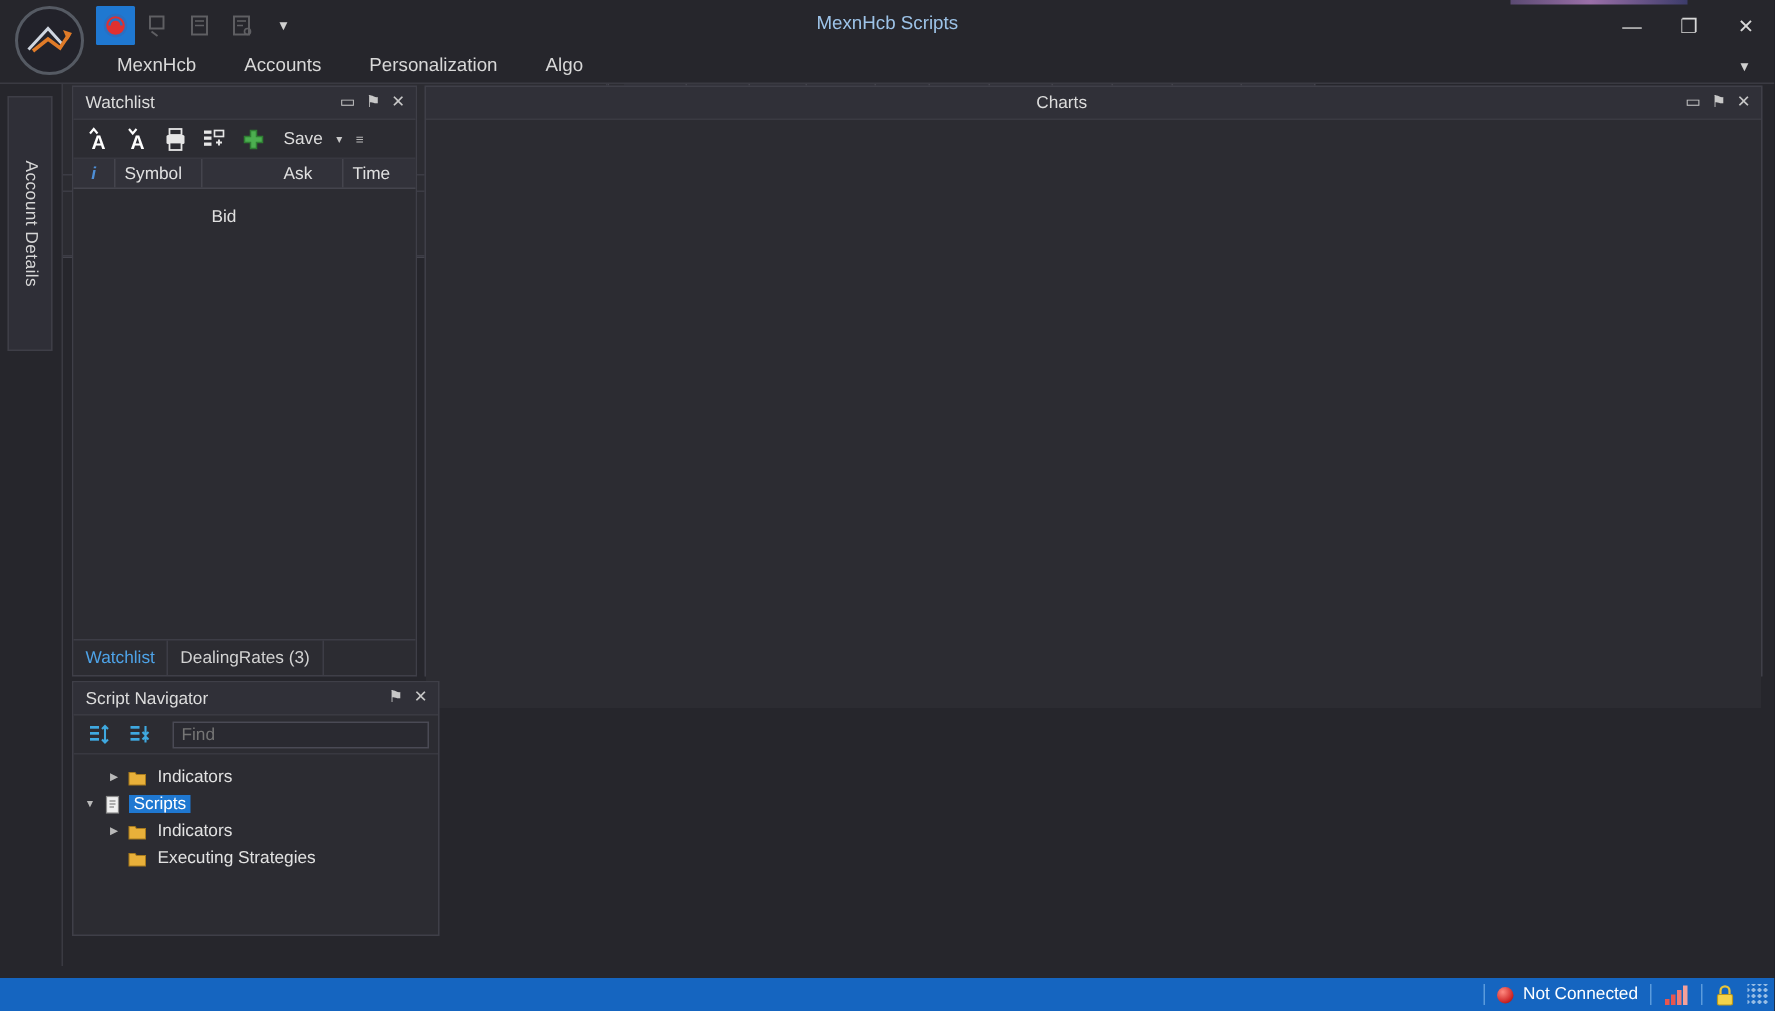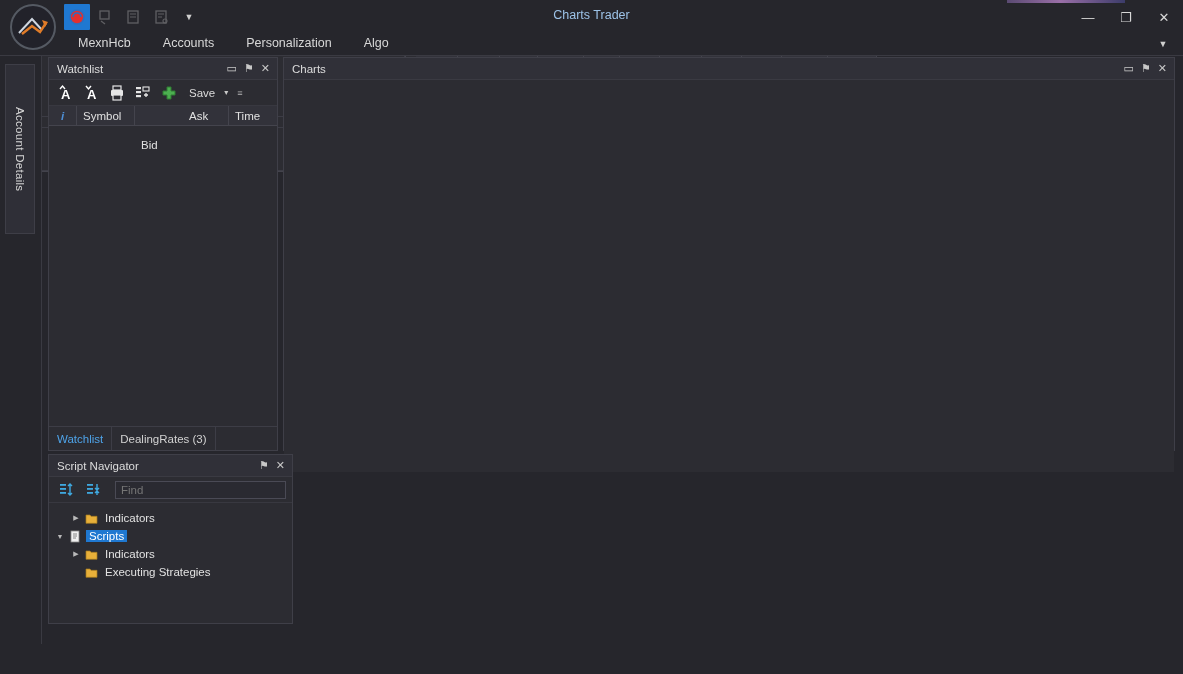--- a/index.html
+++ b/index.html
@@ -105,21 +105,21 @@
     position: absolute; left: 0; bottom: 0; width: 100%; height: 24px;
     display: flex; align-items: stretch; background: #2c2c32; border-top: 1px solid #3d3d46;
   }
   .wl-tab {
     display: flex; align-items: center; padding: 0 8px; font-size: 11.5px;
     color: #d2d2d2; border-right: 1px solid #3d3d46;
   }
   .wl-tab.active { color: #4ea3e8; }
 
   
-  #charts { left: 283px; top: 57px; width: 892px; height: 394px; }
+  #charts { left: 283px; top: 57px; width: 892px; height: 394px; text-align: center; }
   .charts-body { height: 100%; background: #2c2c32; }
 
   
   #scriptnav { left: 48px; top: 454px; width: 245px; height: 170px; }
   .sn-tb {
     height: 26px; display: flex; align-items: center; gap: 3px; padding: 0 6px;
     border-bottom: 1px solid #383840;
   }
   .sn-find {
     flex: 1; height: 18px; background: #2a2a31; border: 1px solid #4a4a55;
@@ -247,21 +247,21 @@
         <span>Accounts</span>
       </div>
       <div class="ribbon-tab">
         <span>Personalization</span>
       </div>
       <div class="ribbon-tab">
         <span>Algo</span>
       </div>
     </div>
 
-    <div class="win-title">Charts Trader</div>
+    <div class="win-title">MexnHcb Scripts</div>
 
     <div class="win-ctrls">
       <div class="win-btn">
         <span class="gl">—</span>
       </div>
       <div class="win-btn">
         <span class="gl">❐</span>
       </div>
       <div class="win-btn">
         <span class="gl">✕</span>
@@ -524,14 +524,38 @@
           </div>
           <div class="pos-body"></div>
           <div class="pos-total">
             <div class="total-cell">0.00</div>
           </div>
         </div>
       </div>
     </div>
   </div>
 
+  <div class="statusbar">
+    <div class="sb-sep"></div>
+    <div class="sb-item">
+      <span class="dot-red"></span>
+      <span>Not Connected</span>
+    </div>
+    <div class="sb-sep"></div>
+    <div class="sb-item">
+      <svg width="17" height="15" viewBox="0 0 17 15">
+        <rect x="1" y="10" width="3" height="4" fill="#e8564e"></rect>
+        <rect x="5" y="7" width="3" height="7" fill="#e8564e"></rect>
+        <rect x="9" y="4" width="3" height="10" fill="#f07a72"></rect>
+        <rect x="13" y="1" width="3" height="13" fill="#f5a09a"></rect>
+      </svg>
+    </div>
+    <div class="sb-sep"></div>
+    <div class="sb-item">
+      <svg width="14" height="15" viewBox="0 0 14 15">
+        <path d="M4 7 v-2.5 a3 3 0 0 1 6 0 V7" fill="none" stroke="#e8c43a" stroke-width="1.5"></path>
+        <rect x="2" y="7" width="10" height="7" rx="1" fill="#f3d34a" stroke="#b9971d" stroke-width=".8"></rect>
+      </svg>
+    </div>
+    <div class="sb-grip"></div>
+  </div>
 
 </div>
 
 </body></html>

